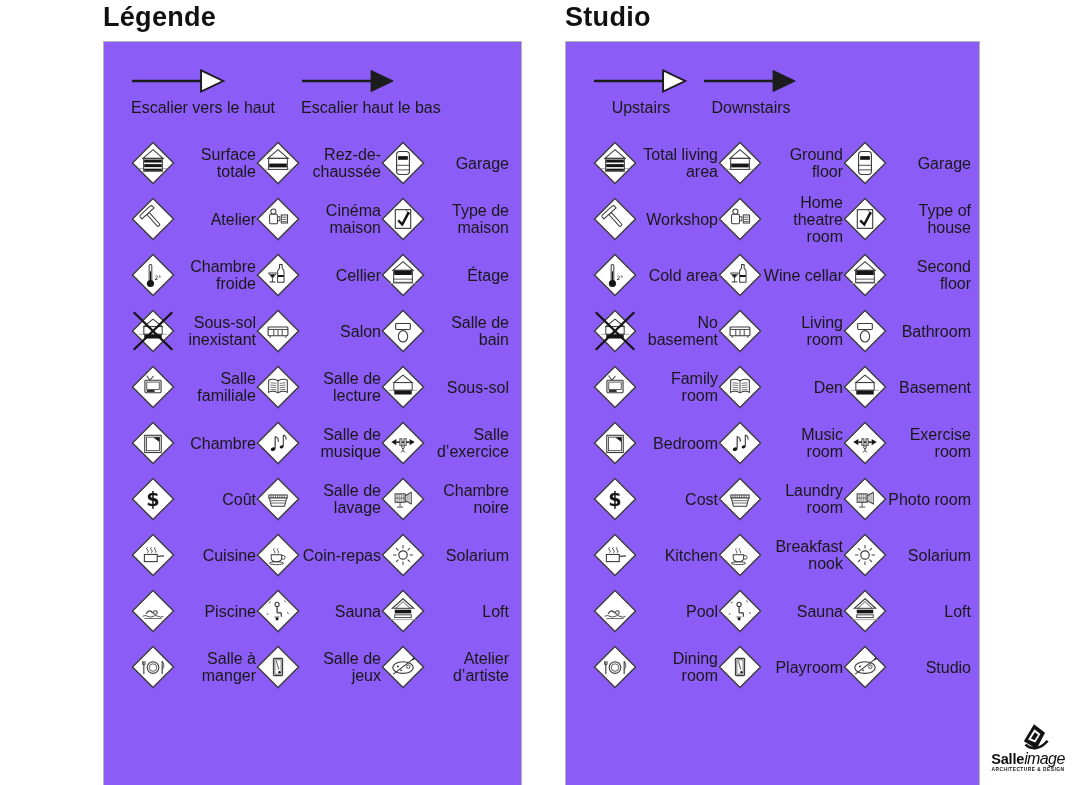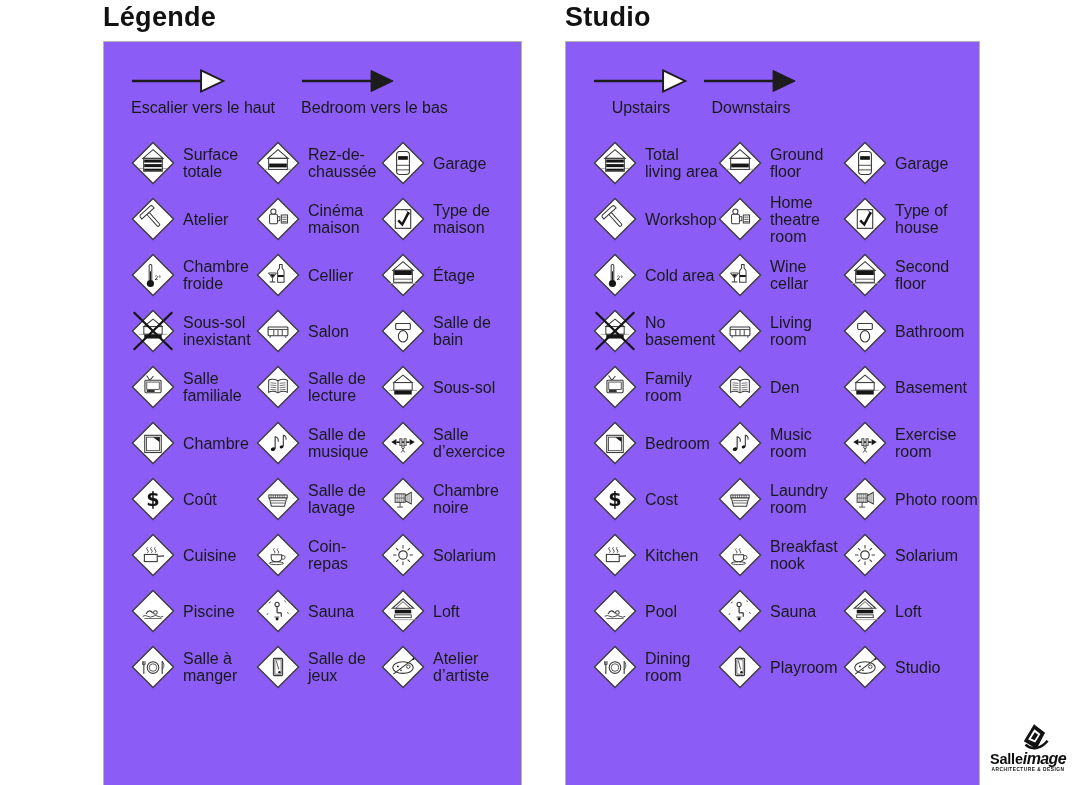--- a/index.html
+++ b/index.html
@@ -24,29 +24,29 @@
   .arrow-item{display:flex;flex-direction:column;}
   .arrow-svg{width:96px;height:30px;display:block;}
   .arrow-line{stroke:#1c1c1c;stroke-width:2.4;}
   .arrow-head-outline{fill:#ffffff;stroke:#1c1c1c;stroke-width:2;}
   .arrow-head-filled{fill:#1c1c1c;stroke:#1c1c1c;stroke-width:1;}
   .arrow-label{font-size:16px;margin-top:3px;white-space:nowrap;color:#191919;}
   .grid{
     margin-top:18px;display:grid;grid-template-columns:125px 125px 1fr;
     grid-auto-rows:56px;
   }
-  .cell{display:flex;align-items:center;gap:8px;}
+  .cell{display:flex;align-items:center;text-align:right;}
   .diamond{width:44px;height:44px;flex:0 0 44px;display:block;}
   .dsvg{width:44px;height:44px;display:block;overflow:visible;}
   .cell-label{font-size:16px;line-height:17px;width:84px;color:#191919;}
   .logo{position:absolute;left:983px;top:722px;width:90px;text-align:center;}
   .logo-mark{display:block;margin:0 auto 0 34px;width:34px;height:30px;}
   .brand{line-height:14px;white-space:nowrap;color:#0d0d0d;}
   .brand-bold{font-weight:800;font-size:14.5px;letter-spacing:-0.2px;}
-  .brand-italic{font-style:italic;font-weight:700;font-size:16px;letter-spacing:-0.6px;}
+  .brand-italic{font-style:italic;font-weight:400;font-size:16px;letter-spacing:-0.6px;}
   .tagline{font-size:4.8px;letter-spacing:.5px;font-weight:600;color:#111;margin-top:1px;}
   .symdefs{position:absolute;width:0;height:0;overflow:hidden;}
 </style>
 </head>
 <body>
 
 <svg class="symdefs" aria-hidden="true">
   <defs>
     <symbol id="dmd" viewBox="0 0 48 48" overflow="visible">
       <path d="M24 1.6 L46.4 24 L24 46.4 L1.6 24 Z" fill="#fff" stroke="#3c3c3c" stroke-width="1.5"></path>
@@ -365,21 +365,21 @@
           <line class="arrow-line" x1="1" y1="15" x2="73" y2="15"></line>
           <polygon class="arrow-head-outline" points="73,4 96,15 73,26"></polygon>
         </svg>
         <span class="arrow-label">Escalier vers le haut</span>
       </div>
       <div class="arrow-item">
         <svg class="arrow-svg" viewBox="0 0 100 30">
           <line class="arrow-line" x1="1" y1="15" x2="73" y2="15"></line>
           <polygon class="arrow-head-filled" points="73,4 96,15 73,26"></polygon>
         </svg>
-        <span class="arrow-label">Bedroom vers le bas</span>
+        <span class="arrow-label">Escalier haut le bas</span>
       </div>
     </div>
     <div class="grid">
         <div class="cell">
           <span class="diamond">
             <svg class="dsvg" viewBox="0 0 48 48" aria-hidden="true">
               <use href="#sym-total-living-area"></use>
             </svg>
           </span>
           <span class="cell-label">Surface totale</span>

